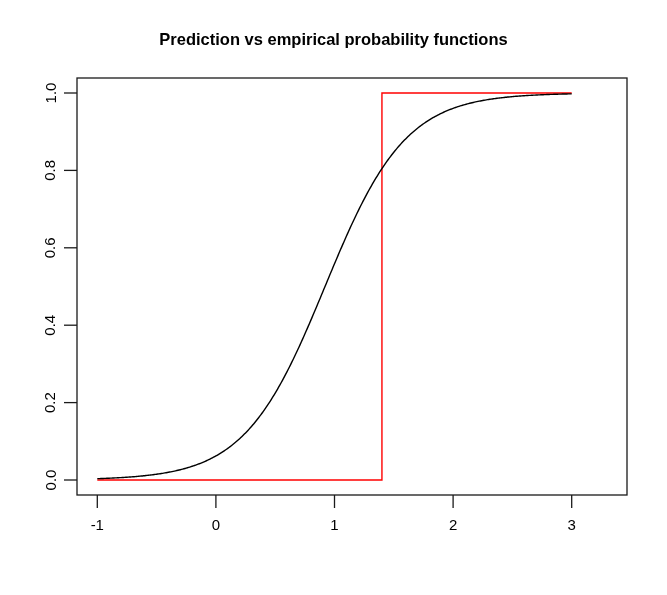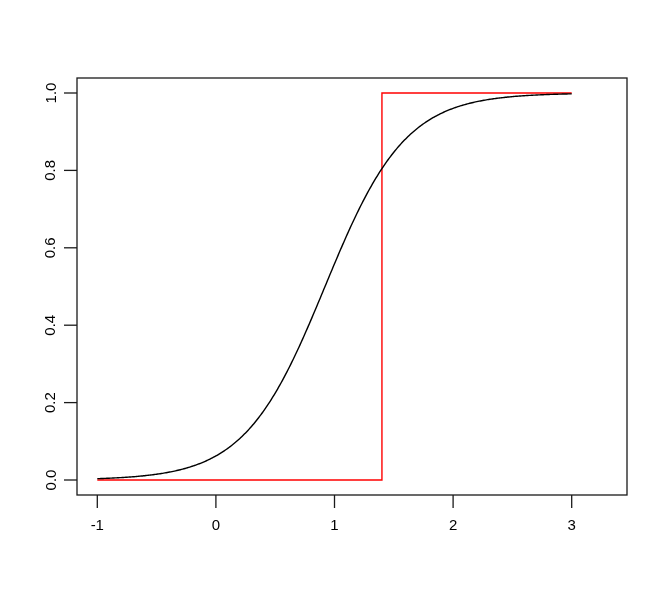--- a/index.html
+++ b/index.html
@@ -48,20 +48,21 @@
     font-family: "Liberation Sans", sans-serif;
     font-size: 15px;
     fill: #000000;
   }
 </style>
 </head>
 <body>
 
 <div id="figure">
 
+  <div id="plot-title">Prediction vs empirical probability functions</div>
 
   <svg class="canvas" viewBox="0 0 667 595">
 
     <rect id="plot-box" x="77" y="78" width="550" height="417" fill="none" stroke="#1a1a1a" stroke-width="1.3"></rect>
 
     <g id="x-ticks">
         <line x1="97.3" x2="97.3" y1="495" y2="508" stroke="#1a1a1a" stroke-width="1.3"></line>
         <text x="97.3" y="530" text-anchor="middle" class="axis-label">-1</text>
         <line x1="215.9" x2="215.9" y1="495" y2="508" stroke="#1a1a1a" stroke-width="1.3"></line>
         <text x="215.9" y="530" text-anchor="middle" class="axis-label">0</text>

